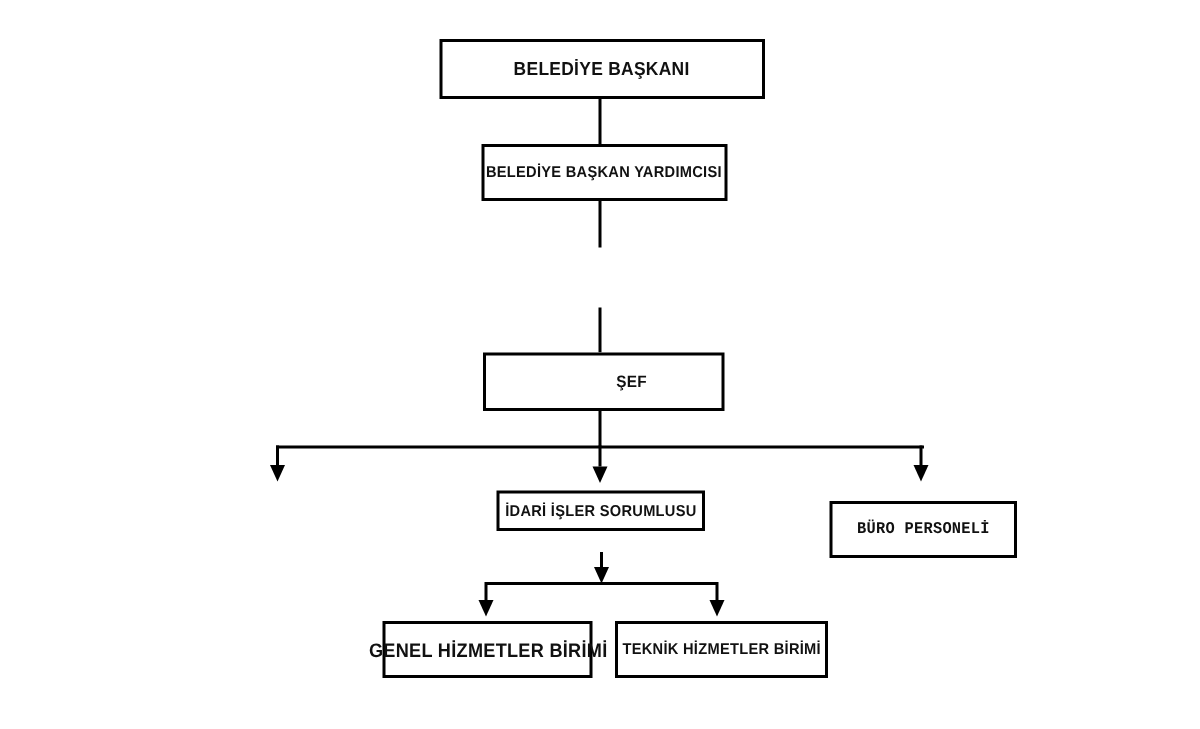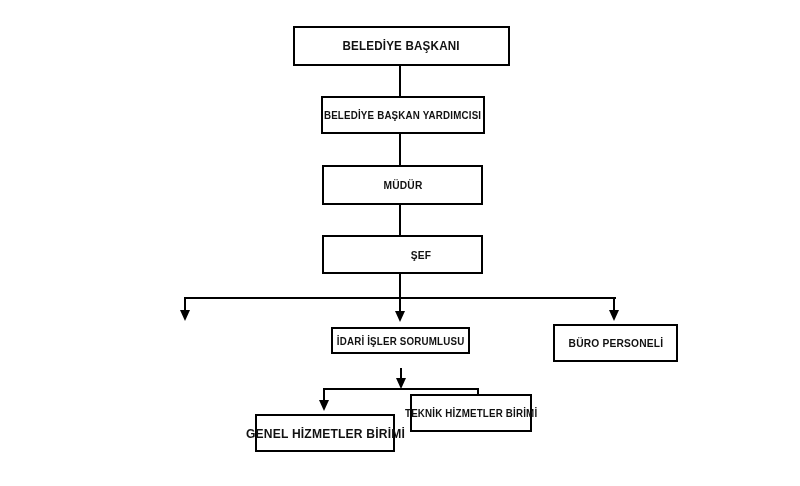--- a/index.html
+++ b/index.html
@@ -22,23 +22,23 @@
     border-left:5px solid transparent;border-right:5px solid transparent;
     border-top:11px solid #000;
   }
   
   #n-baskan {left:293px;top:26px;width:217px;height:40px;font-size:12.5px;}
   #n-yardimci{left:321px;top:96px;width:164px;height:38px;font-size:10.5px;}
   #n-mudur  {left:322px;top:165px;width:161px;height:40px;}
   #n-sef    {left:322px;top:235px;width:161px;height:39px;padding-left:36px;}
   #n-memur  {left:126px;top:326px;width:123px;height:39px;}
   #n-idari  {left:331px;top:327px;width:139px;height:27px;font-size:10.5px;}
-  #n-buro   {left:553px;top:324px;width:125px;height:38px;}
+  #n-buro   {left:553px;top:334px;width:125px;height:38px;font-family:Liberation Mono, monospace;}
   #n-genel  {left:255px;top:414px;width:140px;height:38px;font-size:13px;}
-  #n-teknik {left:410px;top:394px;width:122px;height:38px;font-size:10.5px;}
+  #n-teknik {left:410px;top:414px;width:142px;height:38px;font-size:10.5px;}
   
   #c-v1{left:399px;top:66px;height:30px;}
   #c-v2{left:399px;top:134px;height:31px;}
   #c-v3{left:399px;top:205px;height:30px;}
   #c-v4{left:399px;top:274px;height:24px;}
   #c-h1{left:184px;top:297px;width:432px;}
   #c-vmemur{left:184px;top:297px;height:13px;}
   #a-memur{left:180px;top:310px;}
   #c-vidari{left:399px;top:297px;height:14px;}
   #a-idari{left:395px;top:311px;}
@@ -77,23 +77,20 @@
   <div class="arrow" id="a-genel"></div>
   <div class="vline" id="c-vteknik"></div>
   <div class="arrow" id="a-teknik"></div>
 
   <div class="node" id="n-baskan">
     <span>BELEDİYE BAŞKANI</span>
   </div>
   <div class="node" id="n-yardimci">
     <span>BELEDİYE BAŞKAN YARDIMCISI</span>
   </div>
-  <div class="node" id="n-mudur">
-    <span>MÜDÜR</span>
-  </div>
   <div class="node" id="n-sef">
     <span>ŞEF</span>
   </div>
   <div class="node" id="n-idari">
     <span>İDARİ İŞLER SORUMLUSU</span>
   </div>
   <div class="node" id="n-buro">
     <span>BÜRO PERSONELİ</span>
   </div>
   <div class="node" id="n-genel">

